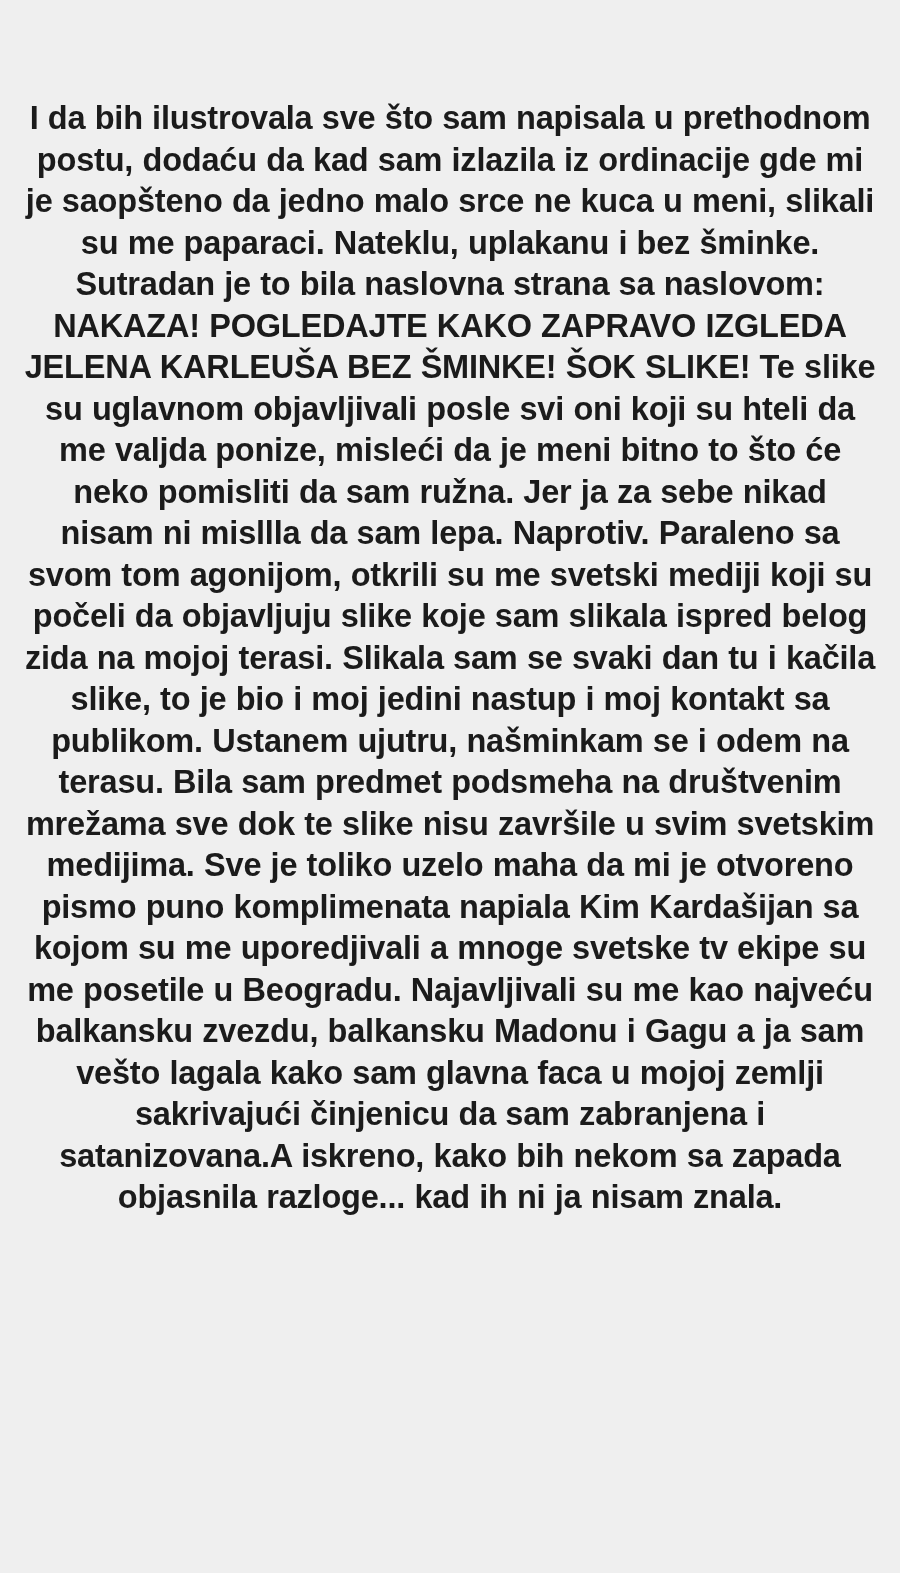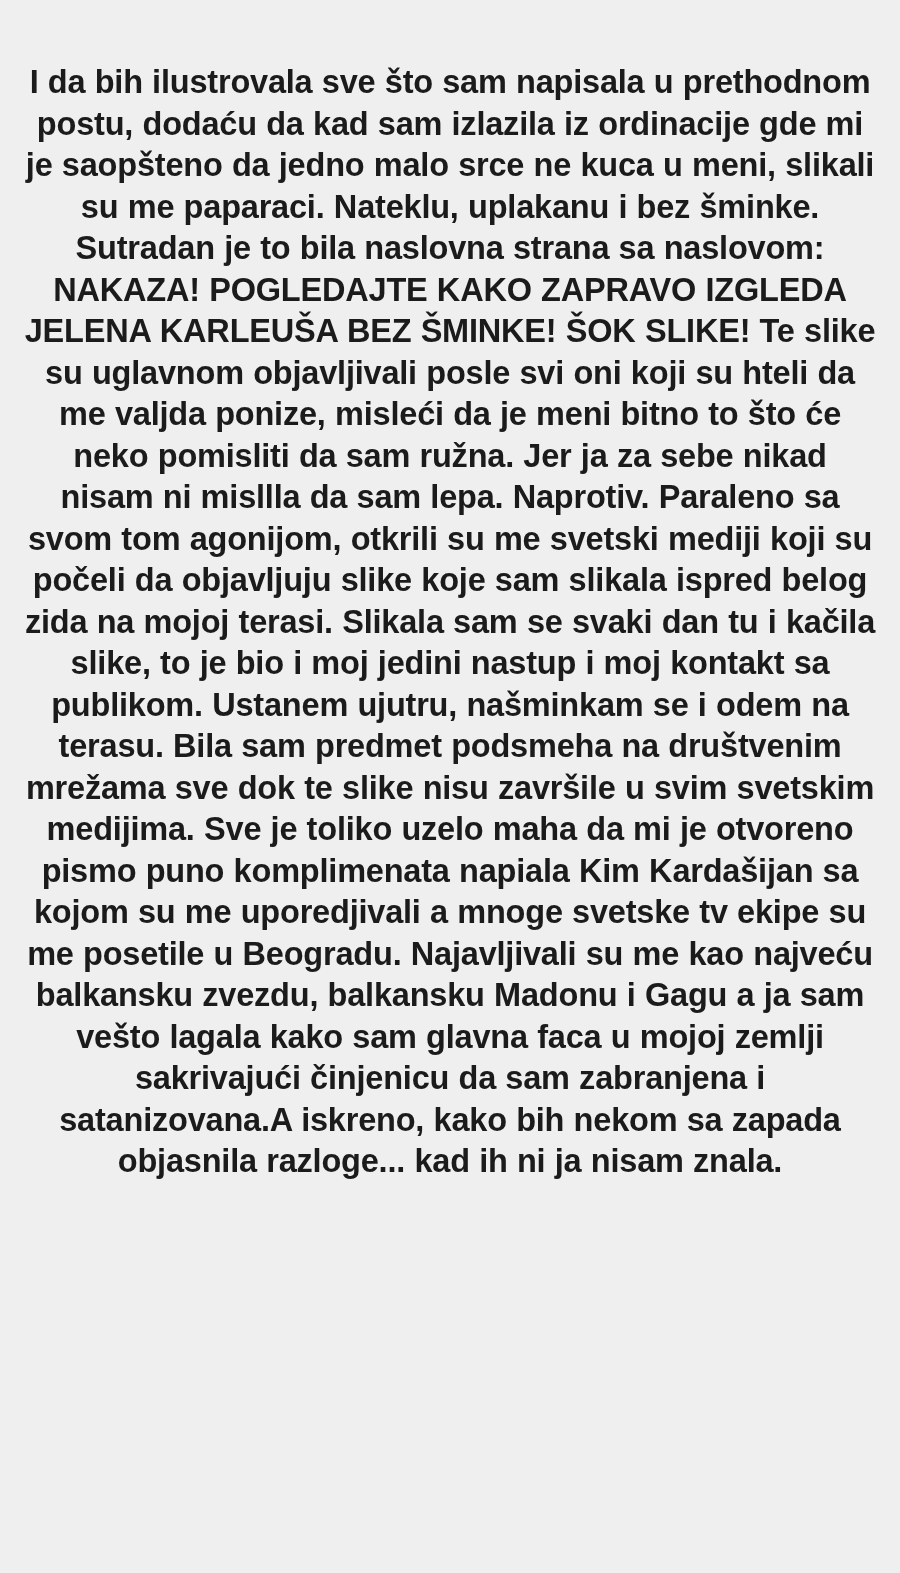--- a/index.html
+++ b/index.html
@@ -11,21 +11,21 @@
     width: 900px;
     height: 1573px;
     font-family: "Liberation Sans", sans-serif;
     overflow: hidden;
   }
   .story-card {
     width: 900px;
     height: 1573px;
     background: #efefef;
     box-sizing: border-box;
-    padding: 62px 24px 40px 24px;
+    padding: 98px 24px 40px 24px;
     display: flex;
     flex-direction: column;
     align-items: center;
   }
   .story-text {
     width: 852px;
     text-align: center;
     color: #1b1b1b;
     font-weight: bold;
     font-size: 32.5px;

